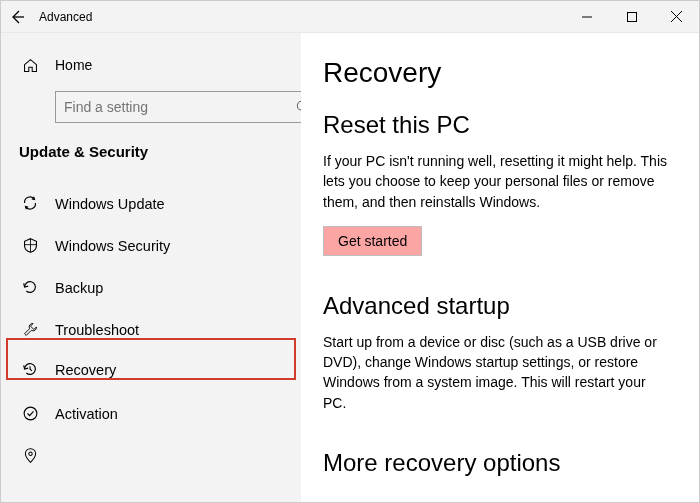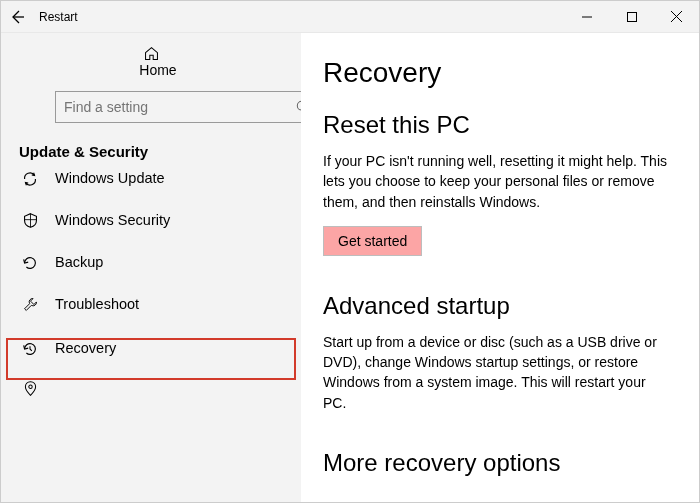--- a/index.html
+++ b/index.html
@@ -36,21 +36,20 @@
     background: #f3f3f3;
     padding: 12px 0 0 0;
     overflow-y: auto;
   }
   .side-row {
     display: flex; align-items: center;
     height: 40px;
     padding: 0 18px;
     font-size: 14px;
     color: #000;
-    flex-direction: column;
   }
   .side-row .icon { width: 22px; display: flex; align-items: center; justify-content: center; }
   .side-row .label { padding-left: 14px; }
   .search-wrap { padding: 6px 18px 12px 18px; }
   .search {
     width: 100%; height: 32px;
     border: 1px solid #999;
     background: #f3f3f3;
     display: flex; align-items: center;
     padding: 0 8px;
@@ -59,21 +58,21 @@
   .search input {
     flex: 1; border: none; background: transparent; font-size: 14px; outline: none;
     color: #666;
   }
   .search .sicon { color: #666; font-size: 13px; }
   .section-title {
     font-weight: 600; font-size: 15px;
     padding: 8px 18px 10px 18px;
   }
   .side-item {
-    display: flex; align-items: flex-start;
+    display: flex; align-items: flex-end;
     height: 42px;
     padding: 0 18px;
     font-size: 14.5px;
     color: #000;
   }
   .side-item .icon { width: 22px; display:flex; align-items:center; justify-content:center; }
   .side-item .label { padding-left: 14px; }
   .side-item.highlight {
     border: 2px solid #d23a2a;
     margin: 0 5px;
@@ -121,21 +120,21 @@
 
 <div class="window">
 
   <div class="titlebar">
     <div class="back">
       <svg width="16" height="16" viewBox="0 0 16 16">
           <path d="M10 2 L4 8 L10 14" stroke="#000" stroke-width="1.3" fill="none"></path>
           <path d="M4 8 H15" stroke="#000" stroke-width="1.3"></path>
         </svg>
     </div>
-    <div class="title">Restart</div>
+    <div class="title">Advanced</div>
     <div class="spacer"></div>
     <div class="winbtn">
       <svg width="10" height="10">
           <line x1="0" y1="5" x2="10" y2="5" stroke="#000" stroke-width="1"></line>
         </svg>
     </div>
     <div class="winbtn">
       <svg width="10" height="10">
           <rect x="0.5" y="0.5" width="9" height="9" stroke="#000" stroke-width="1" fill="none"></rect>
         </svg>
@@ -219,20 +218,29 @@
         <span class="icon">
           <svg width="18" height="18" viewBox="0 0 20 20">
               <path d="M4 10 A6 6 0 1 1 6 14.5" stroke="#000" stroke-width="1.3" fill="none"></path>
               <path d="M3 6 L4 10 L8 9" stroke="#000" stroke-width="1.3" fill="none"></path>
               <path d="M10 7 V10 L12 12" stroke="#000" stroke-width="1.2" fill="none"></path>
             </svg>
         </span>
         <span class="label">Recovery</span>
       </div>
 
+      <div class="side-item">
+        <span class="icon">
+          <svg width="17" height="17" viewBox="0 0 20 20">
+              <circle cx="10" cy="10" r="7.5" stroke="#000" stroke-width="1.3" fill="none"></circle>
+              <path d="M6.5 10 L9 12.5 L13.5 7.5" stroke="#000" stroke-width="1.3" fill="none"></path>
+            </svg>
+        </span>
+        <span class="label">Activation</span>
+      </div>
 
       <div class="side-item">
         <span class="icon">
           <svg width="17" height="17" viewBox="0 0 20 20">
               <path d="M10 2 C6 2 4 5 4 8 C4 12 10 18 10 18 C10 18 16 12 16 8 C16 5 14 2 10 2 Z" stroke="#000" stroke-width="1.2" fill="none"></path>
               <circle cx="10" cy="8" r="2" stroke="#000" stroke-width="1.2" fill="none"></circle>
             </svg>
         </span>
       </div>
 

